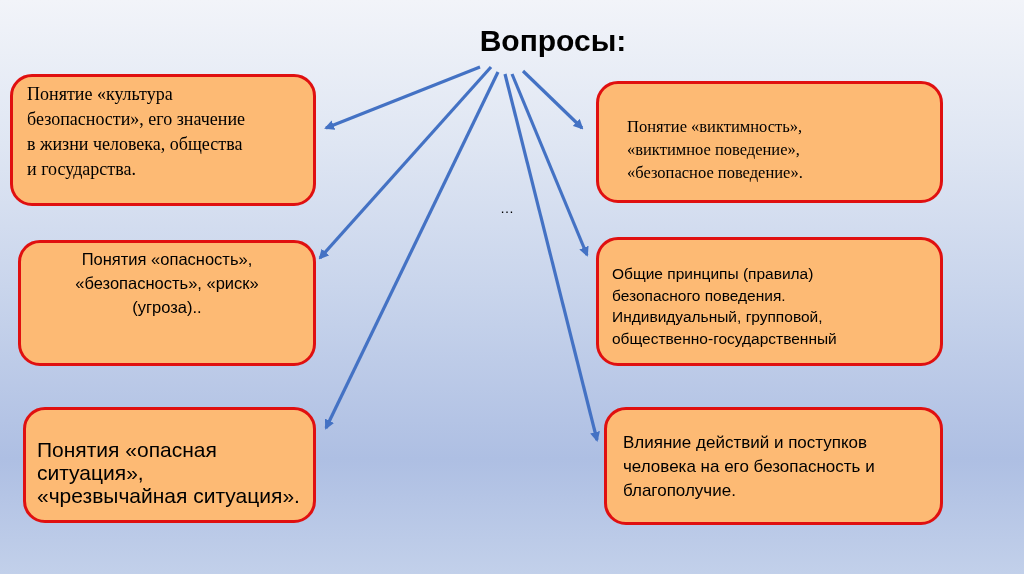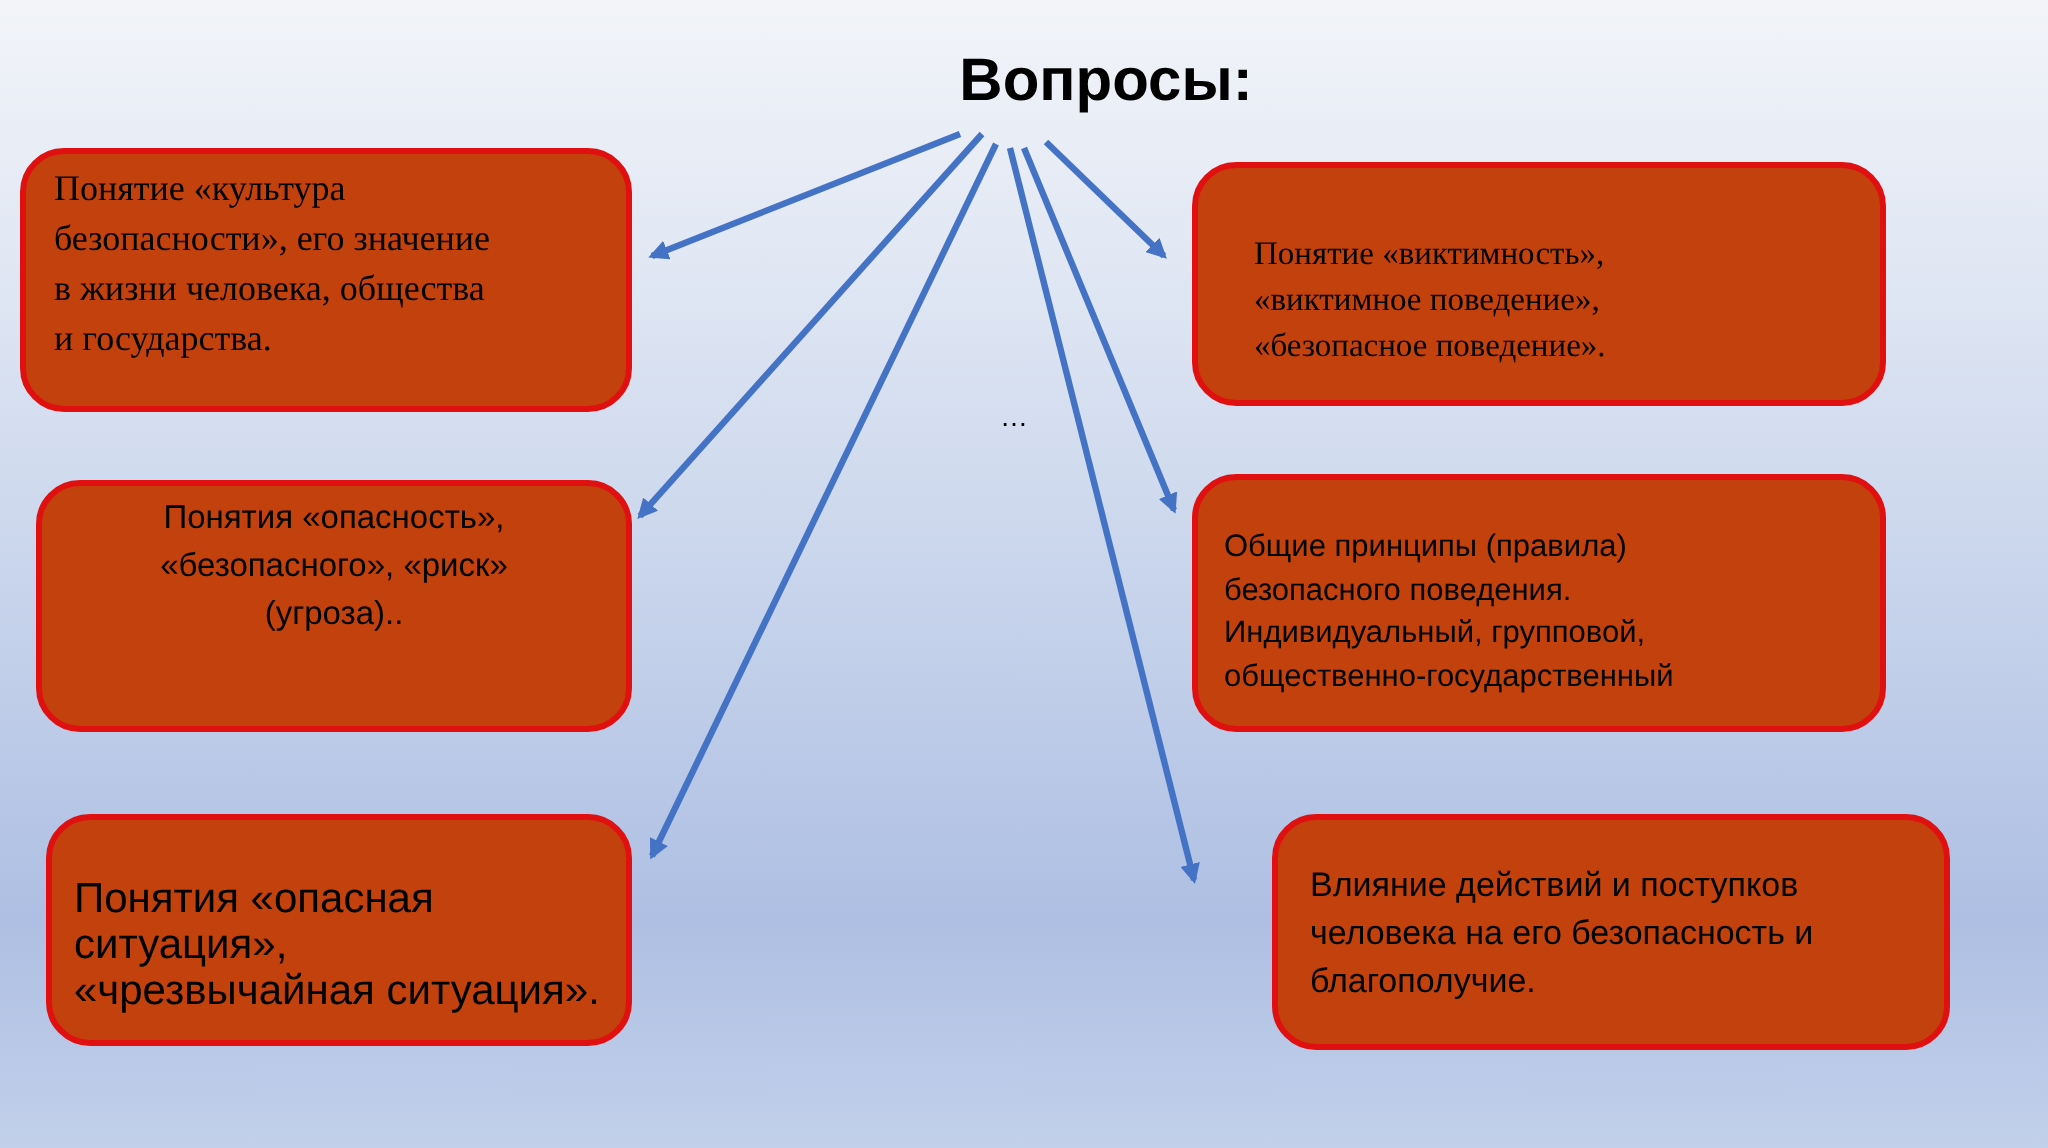--- a/index.html
+++ b/index.html
@@ -14,21 +14,21 @@
     font-family: "Liberation Sans", sans-serif;
     margin-left: 40px;
   }
   .title span { display: inline-block; transform: translateX(1px); }
   .ellipsis {
     position: absolute; left: 500px; top: 200px; font-size: 14px; color: #000;
   }
   svg.arrows { position: absolute; left: 0; top: 0; }
   .box {
     position: absolute; box-sizing: border-box;
-    background: #c2410c; border: 3px solid #e01010; border-radius: 22px;
+    background: #fdba74; border: 3px solid #e01010; border-radius: 22px;
     color: #000; font-size: 16.5px; line-height: 24px;
   }
   .serif { font-family: "Liberation Serif", serif; font-size: 18px; line-height: 25px; }
   .box .txt { position: absolute; white-space: pre-line; }
 </style>
 </head>
 <body>
 
 <div class="title"><span>Вопросы:</span></div>
 
@@ -58,33 +58,33 @@
 </div>
 
 <div class="box serif" style="left:596px; top:81px; width:347px; height:122px;">
   <div class="txt" style="left:28px; top:31px; font-size:16.5px; line-height:23px;">      Понятие «виктимность»,
 «виктимное поведение»,
 «безопасное поведение».</div>
 </div>
 
 <div class="box" style="left:18px; top:240px; width:298px; height:126px; text-align:center;">
   <div class="txt" style="left:0; right:0; top:4px; text-align:center;">Понятия «опасность»,
-«безопасного», «риск»
+«безопасность», «риск»
 (угроза)..</div>
 </div>
 
 <div class="box" style="left:596px; top:237px; width:347px; height:129px;">
   <div class="txt" style="left:13px; top:23px; font-size:15.5px; line-height:21.5px;">Общие принципы (правила)
 безопасного поведения.
 Индивидуальный, групповой,
 общественно-государственный</div>
 </div>
 
 <div class="box" style="left:23px; top:407px; width:293px; height:116px;">
   <div class="txt" style="left:11px; top:28px; font-size:21px; line-height:23px;">Понятия «опасная ситуация»,
 «чрезвычайная ситуация».</div>
 </div>
 
-<div class="box" style="left:636px; top:407px; width:339px; height:118px;">
+<div class="box" style="left:604px; top:407px; width:339px; height:118px;">
   <div class="txt" style="left:16px; top:21px; font-size:17px; line-height:24px;">  Влияние действий и поступков
 человека на его безопасность и
  благополучие.</div>
 </div>
 
 </body></html>

